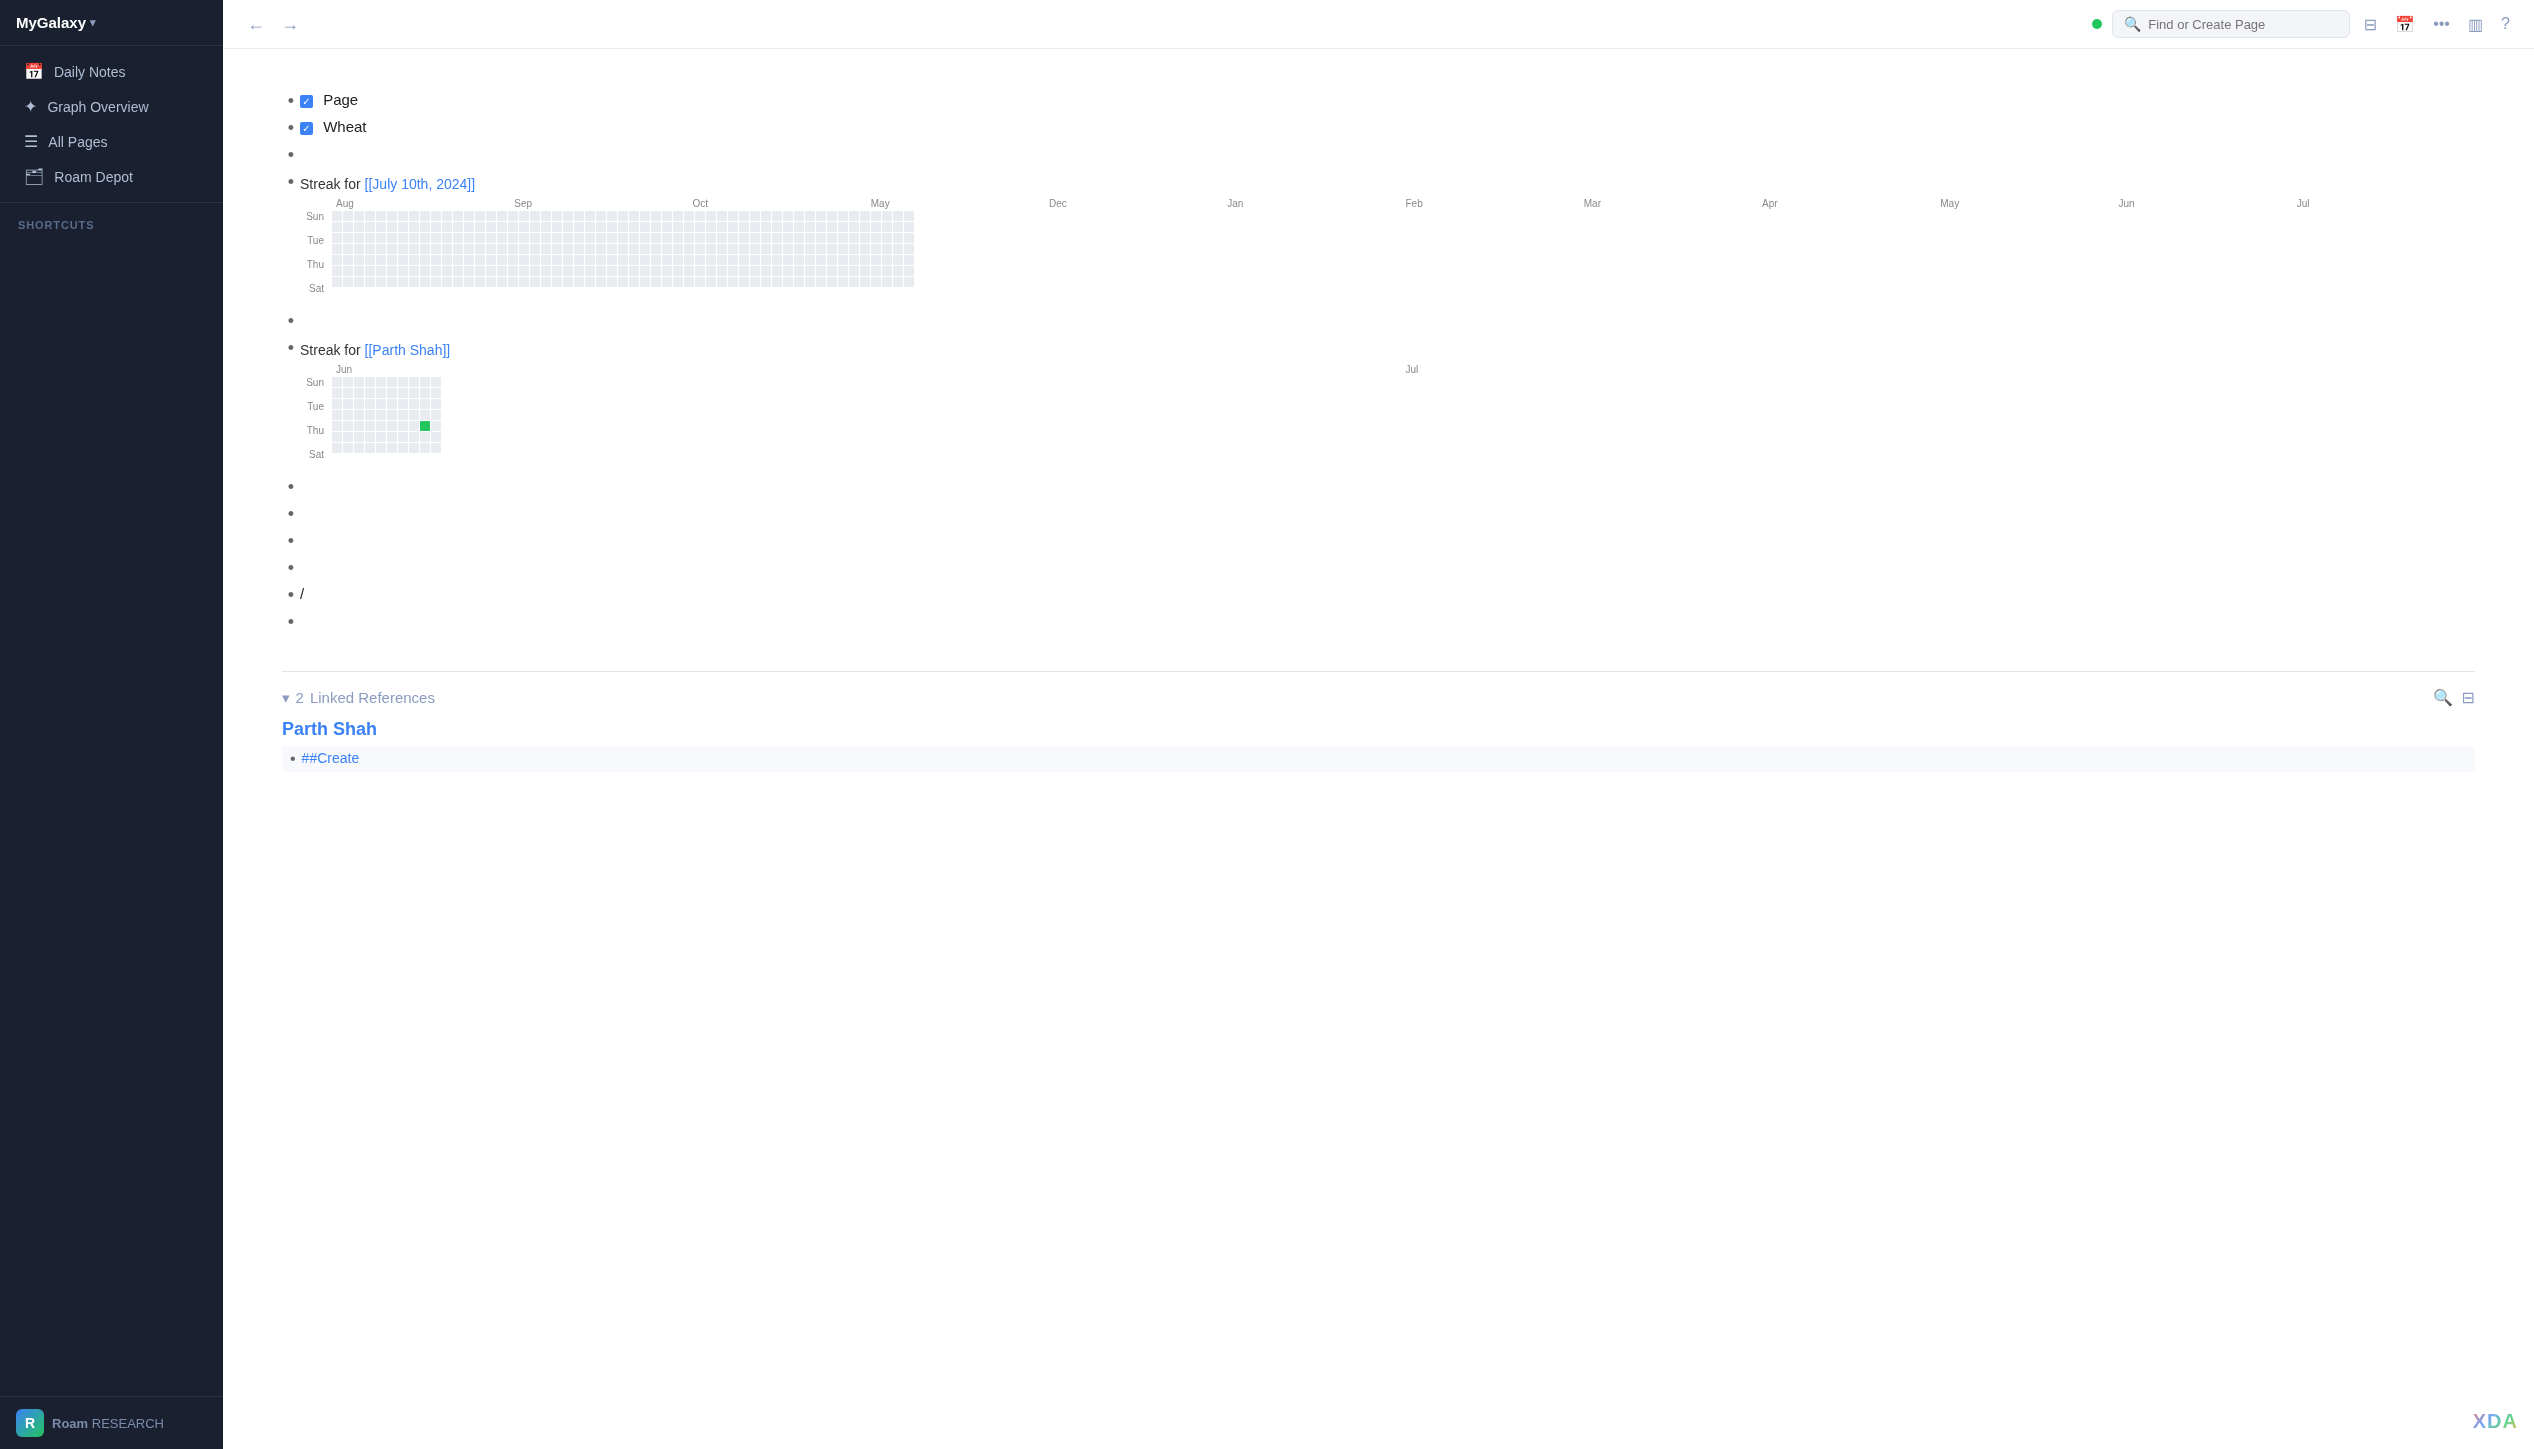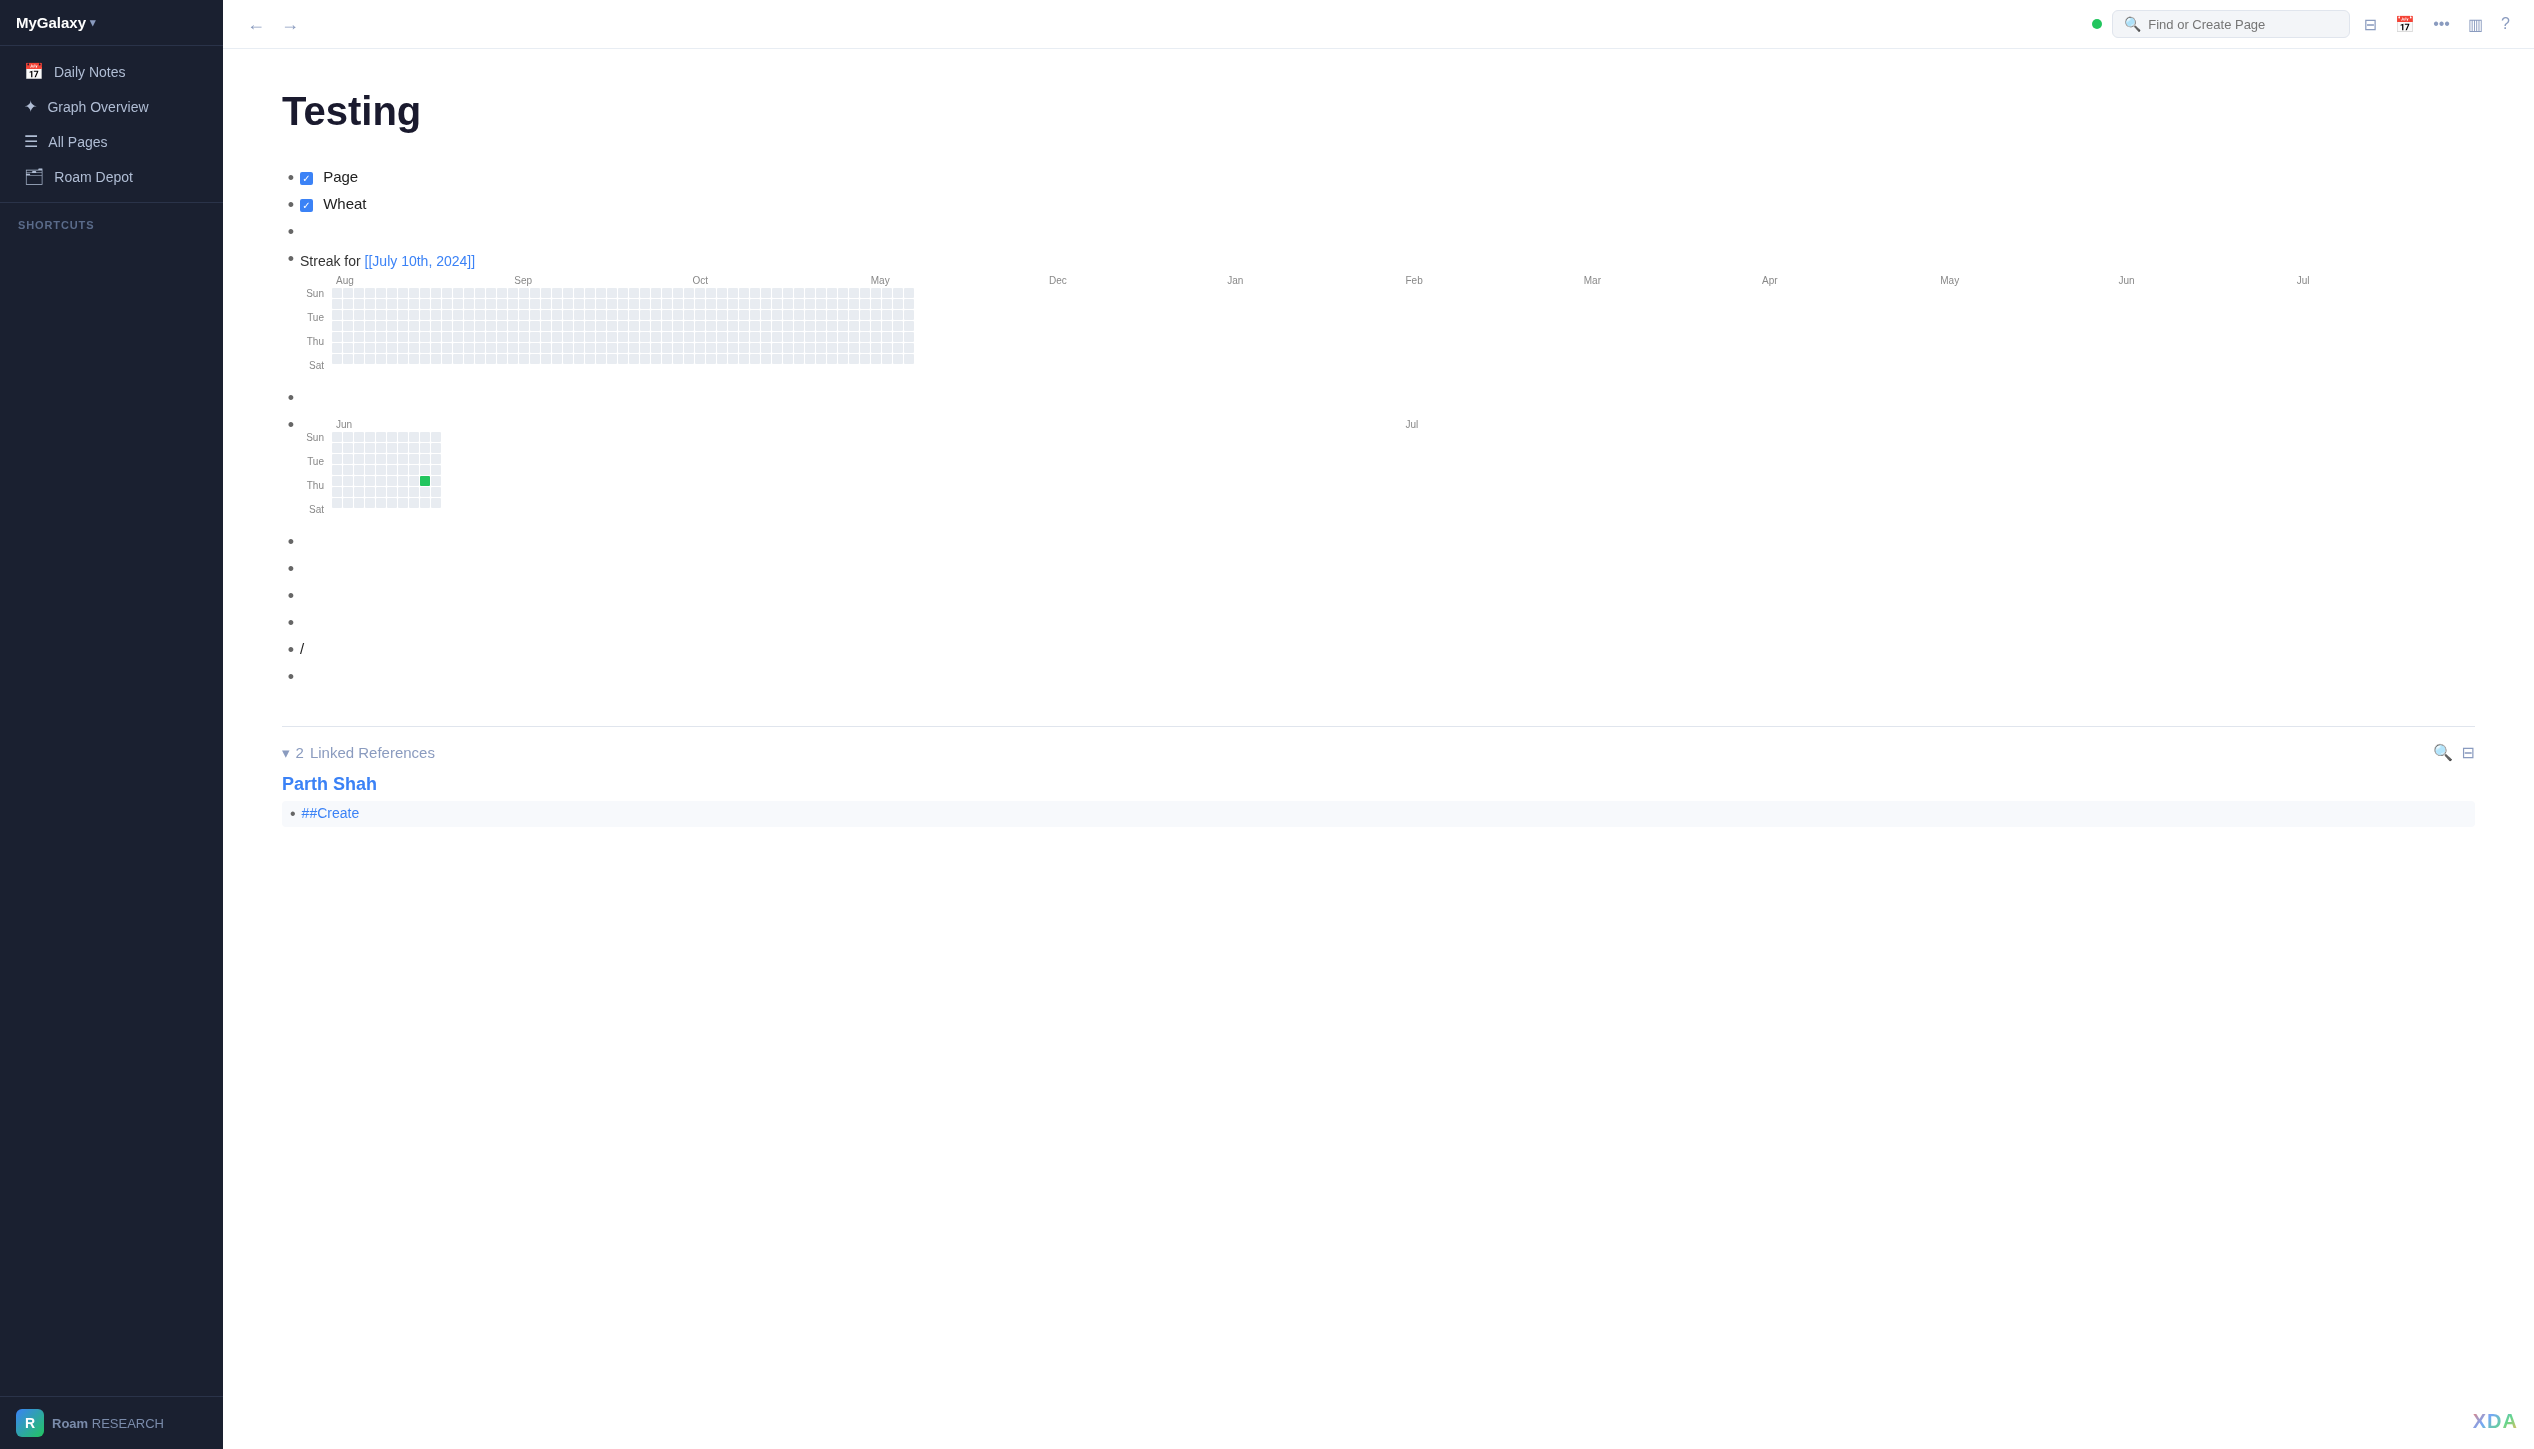--- a/index.html
+++ b/index.html
@@ -303,21 +303,20 @@
       </div>
       <button class="topbar-icon-btn">⊟</button>
       <button class="topbar-icon-btn">📅</button>
       <button class="topbar-icon-btn">•••</button>
       <button class="topbar-icon-btn">▥</button>
       <button class="topbar-icon-btn">?</button>
     </div>
   </div>
 
   <div class="content">
-    <h1 class="page-title">Testing</h1>
 
     <ul class="bullet-list">
 
       <li class="bullet-item">
         <span class="bullet-dot">•</span>
         <span class="bullet-content">
           <span class="checkbox">
               <span class="checkbox-check">✓</span>
             </span>
           <span>Page</span>
@@ -858,20 +857,23 @@
 
       <li class="bullet-item">
         <span class="bullet-dot">•</span>
         <span class="bullet-content"></span>
       </li>
 
       <li class="bullet-item">
         <span class="bullet-dot">•</span>
         <span class="bullet-content">
           <div class="streak-container">
+            <div class="streak-title">
+              Streak for <a class="link-blue">[[Parth Shah]]</a>
+            </div>
             <div class="heatmap" id="heatmap-small">
                 <div style="display: flex; margin-left: 36px; margin-bottom: 2px;">
                   <span style="font-size: 10px; color: rgb(136, 136, 136); flex: 1 1 0%;">Jun</span>
                   <span style="font-size: 10px; color: rgb(136, 136, 136); flex: 1 1 0%;">Jul</span>
                 </div>
                 <div style="display: flex;">
                   <div style="display: flex; flex-direction: column; margin-right: 4px;">
                     <span style="font-size: 10px; color: rgb(136, 136, 136); height: 11px; display: flex; align-items: center; width: 28px; justify-content: flex-end; padding-right: 4px; margin-bottom: 1px;">Sun</span>
                     <span style="font-size: 10px; color: rgb(136, 136, 136); height: 11px; display: flex; align-items: center; width: 28px; justify-content: flex-end; padding-right: 4px; margin-bottom: 1px;"></span>
                     <span style="font-size: 10px; color: rgb(136, 136, 136); height: 11px; display: flex; align-items: center; width: 28px; justify-content: flex-end; padding-right: 4px; margin-bottom: 1px;">Tue</span>

